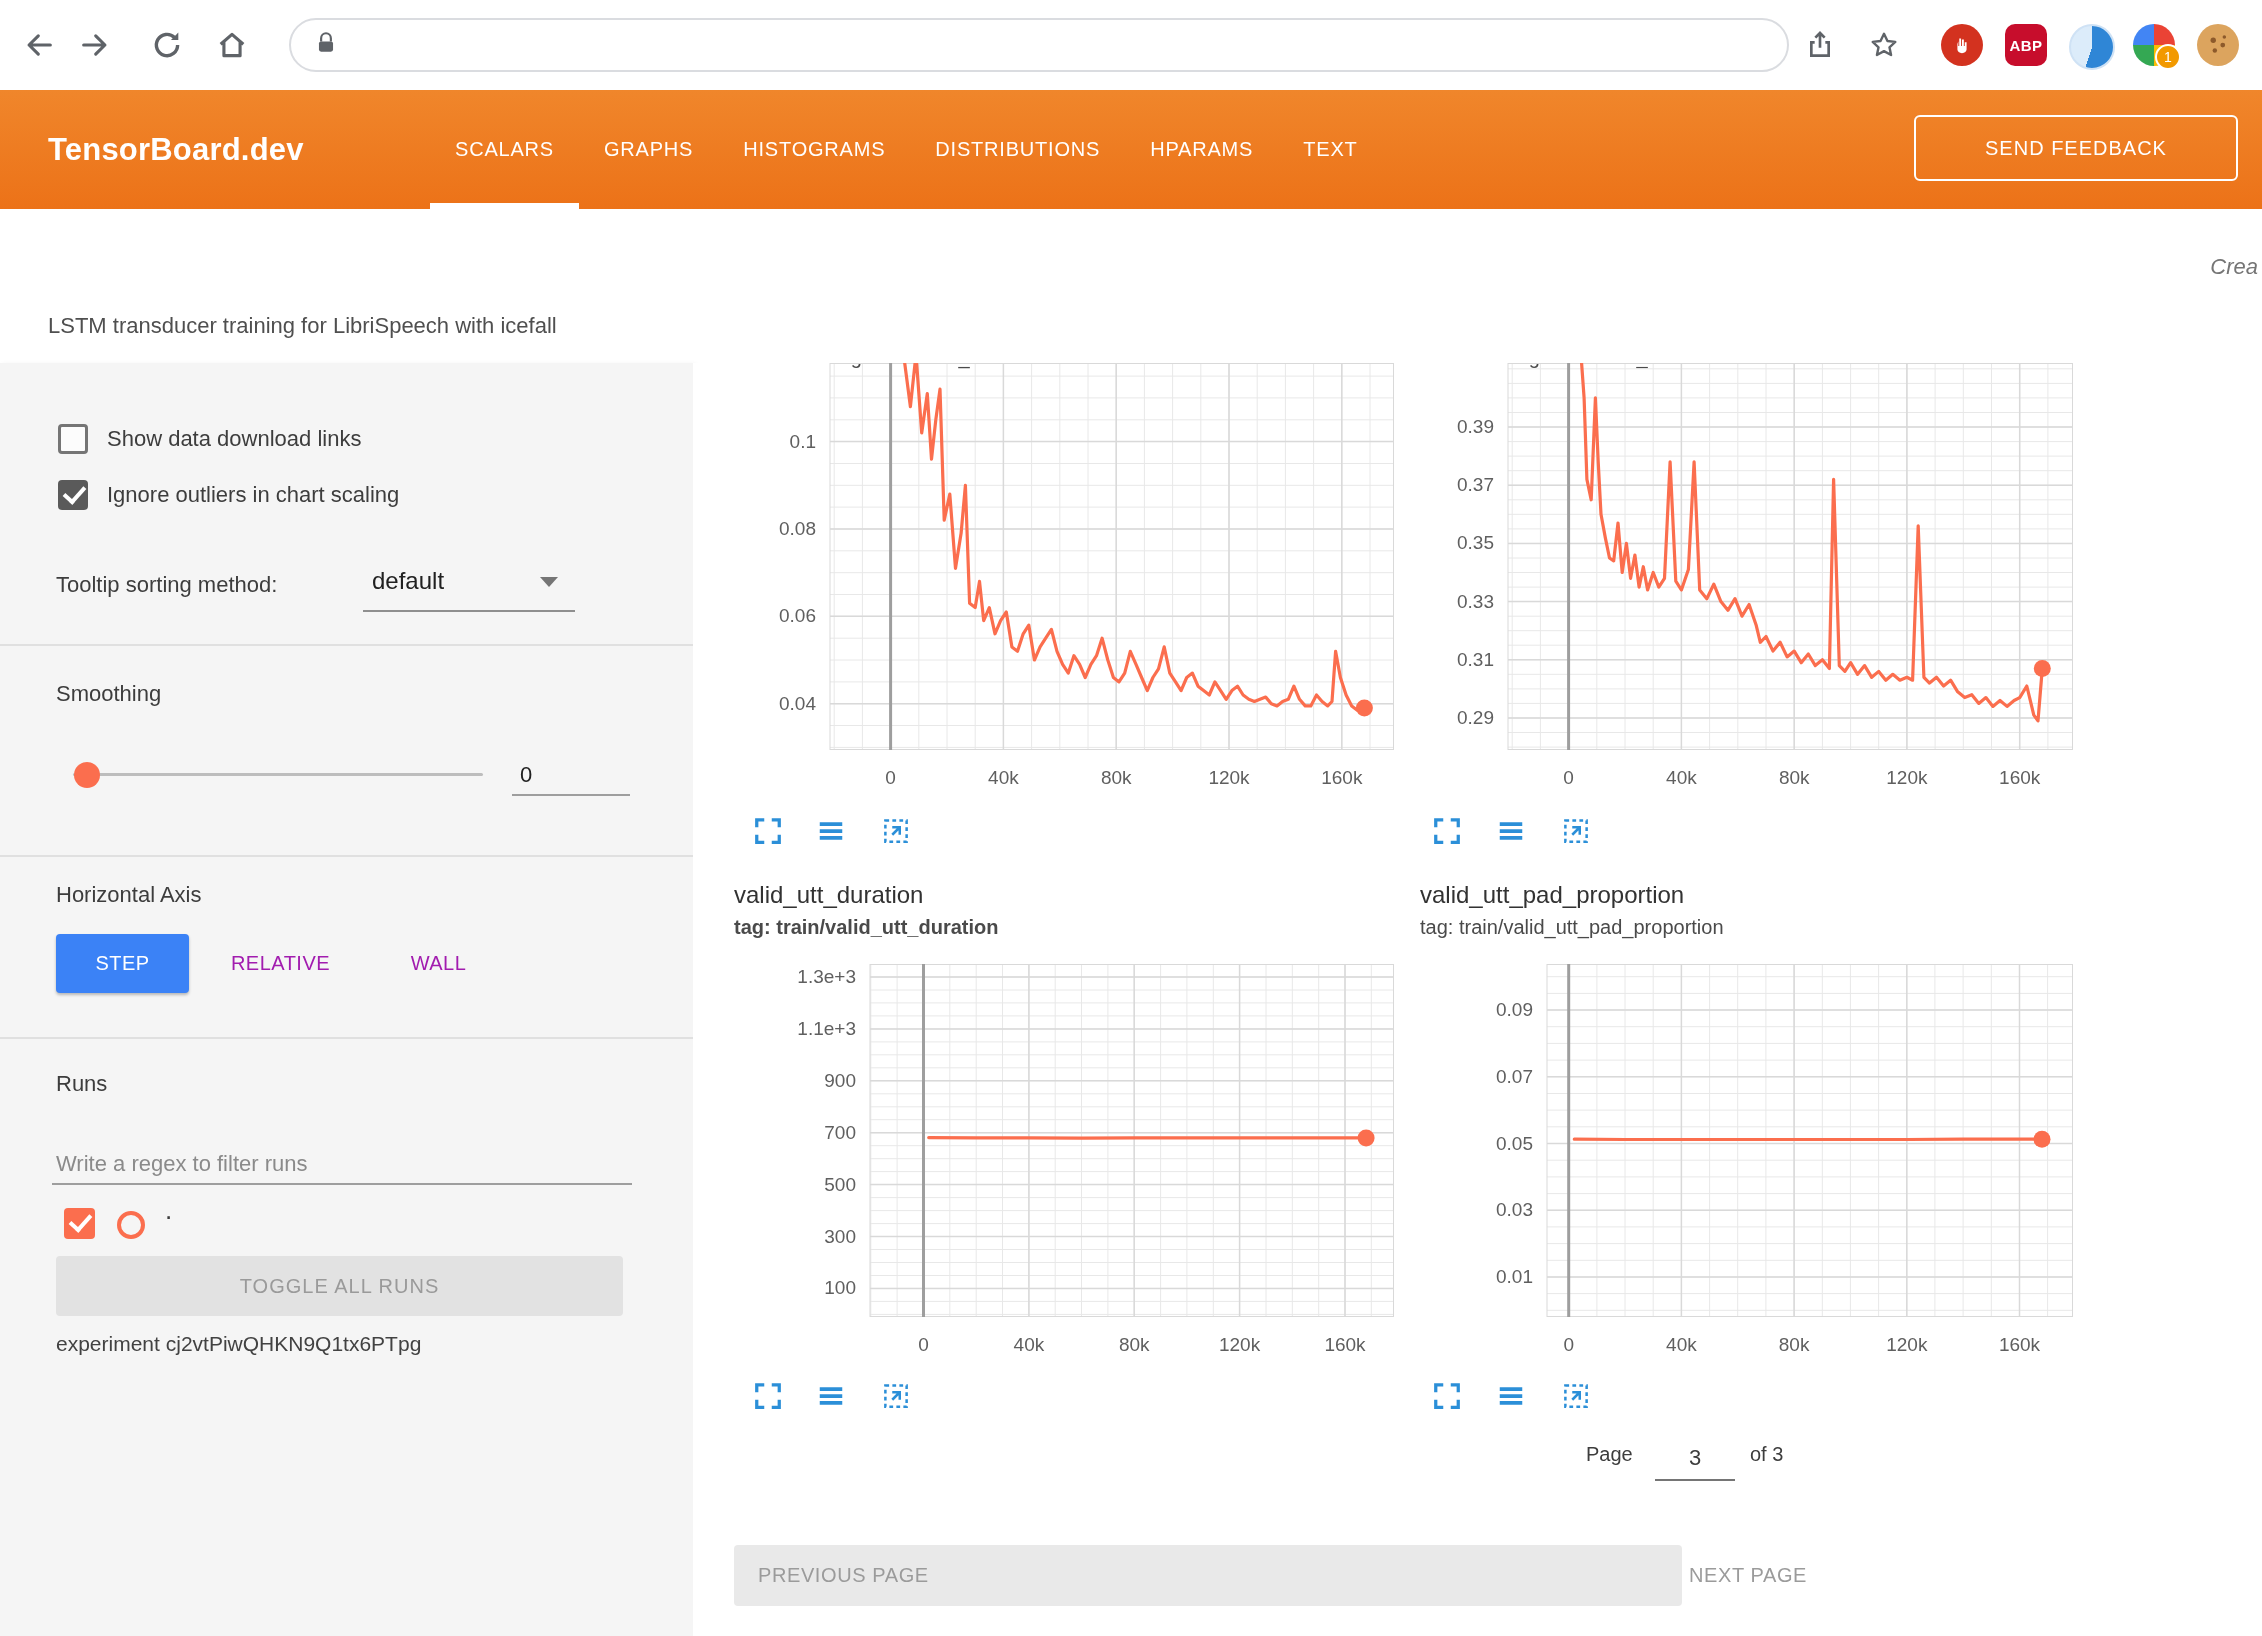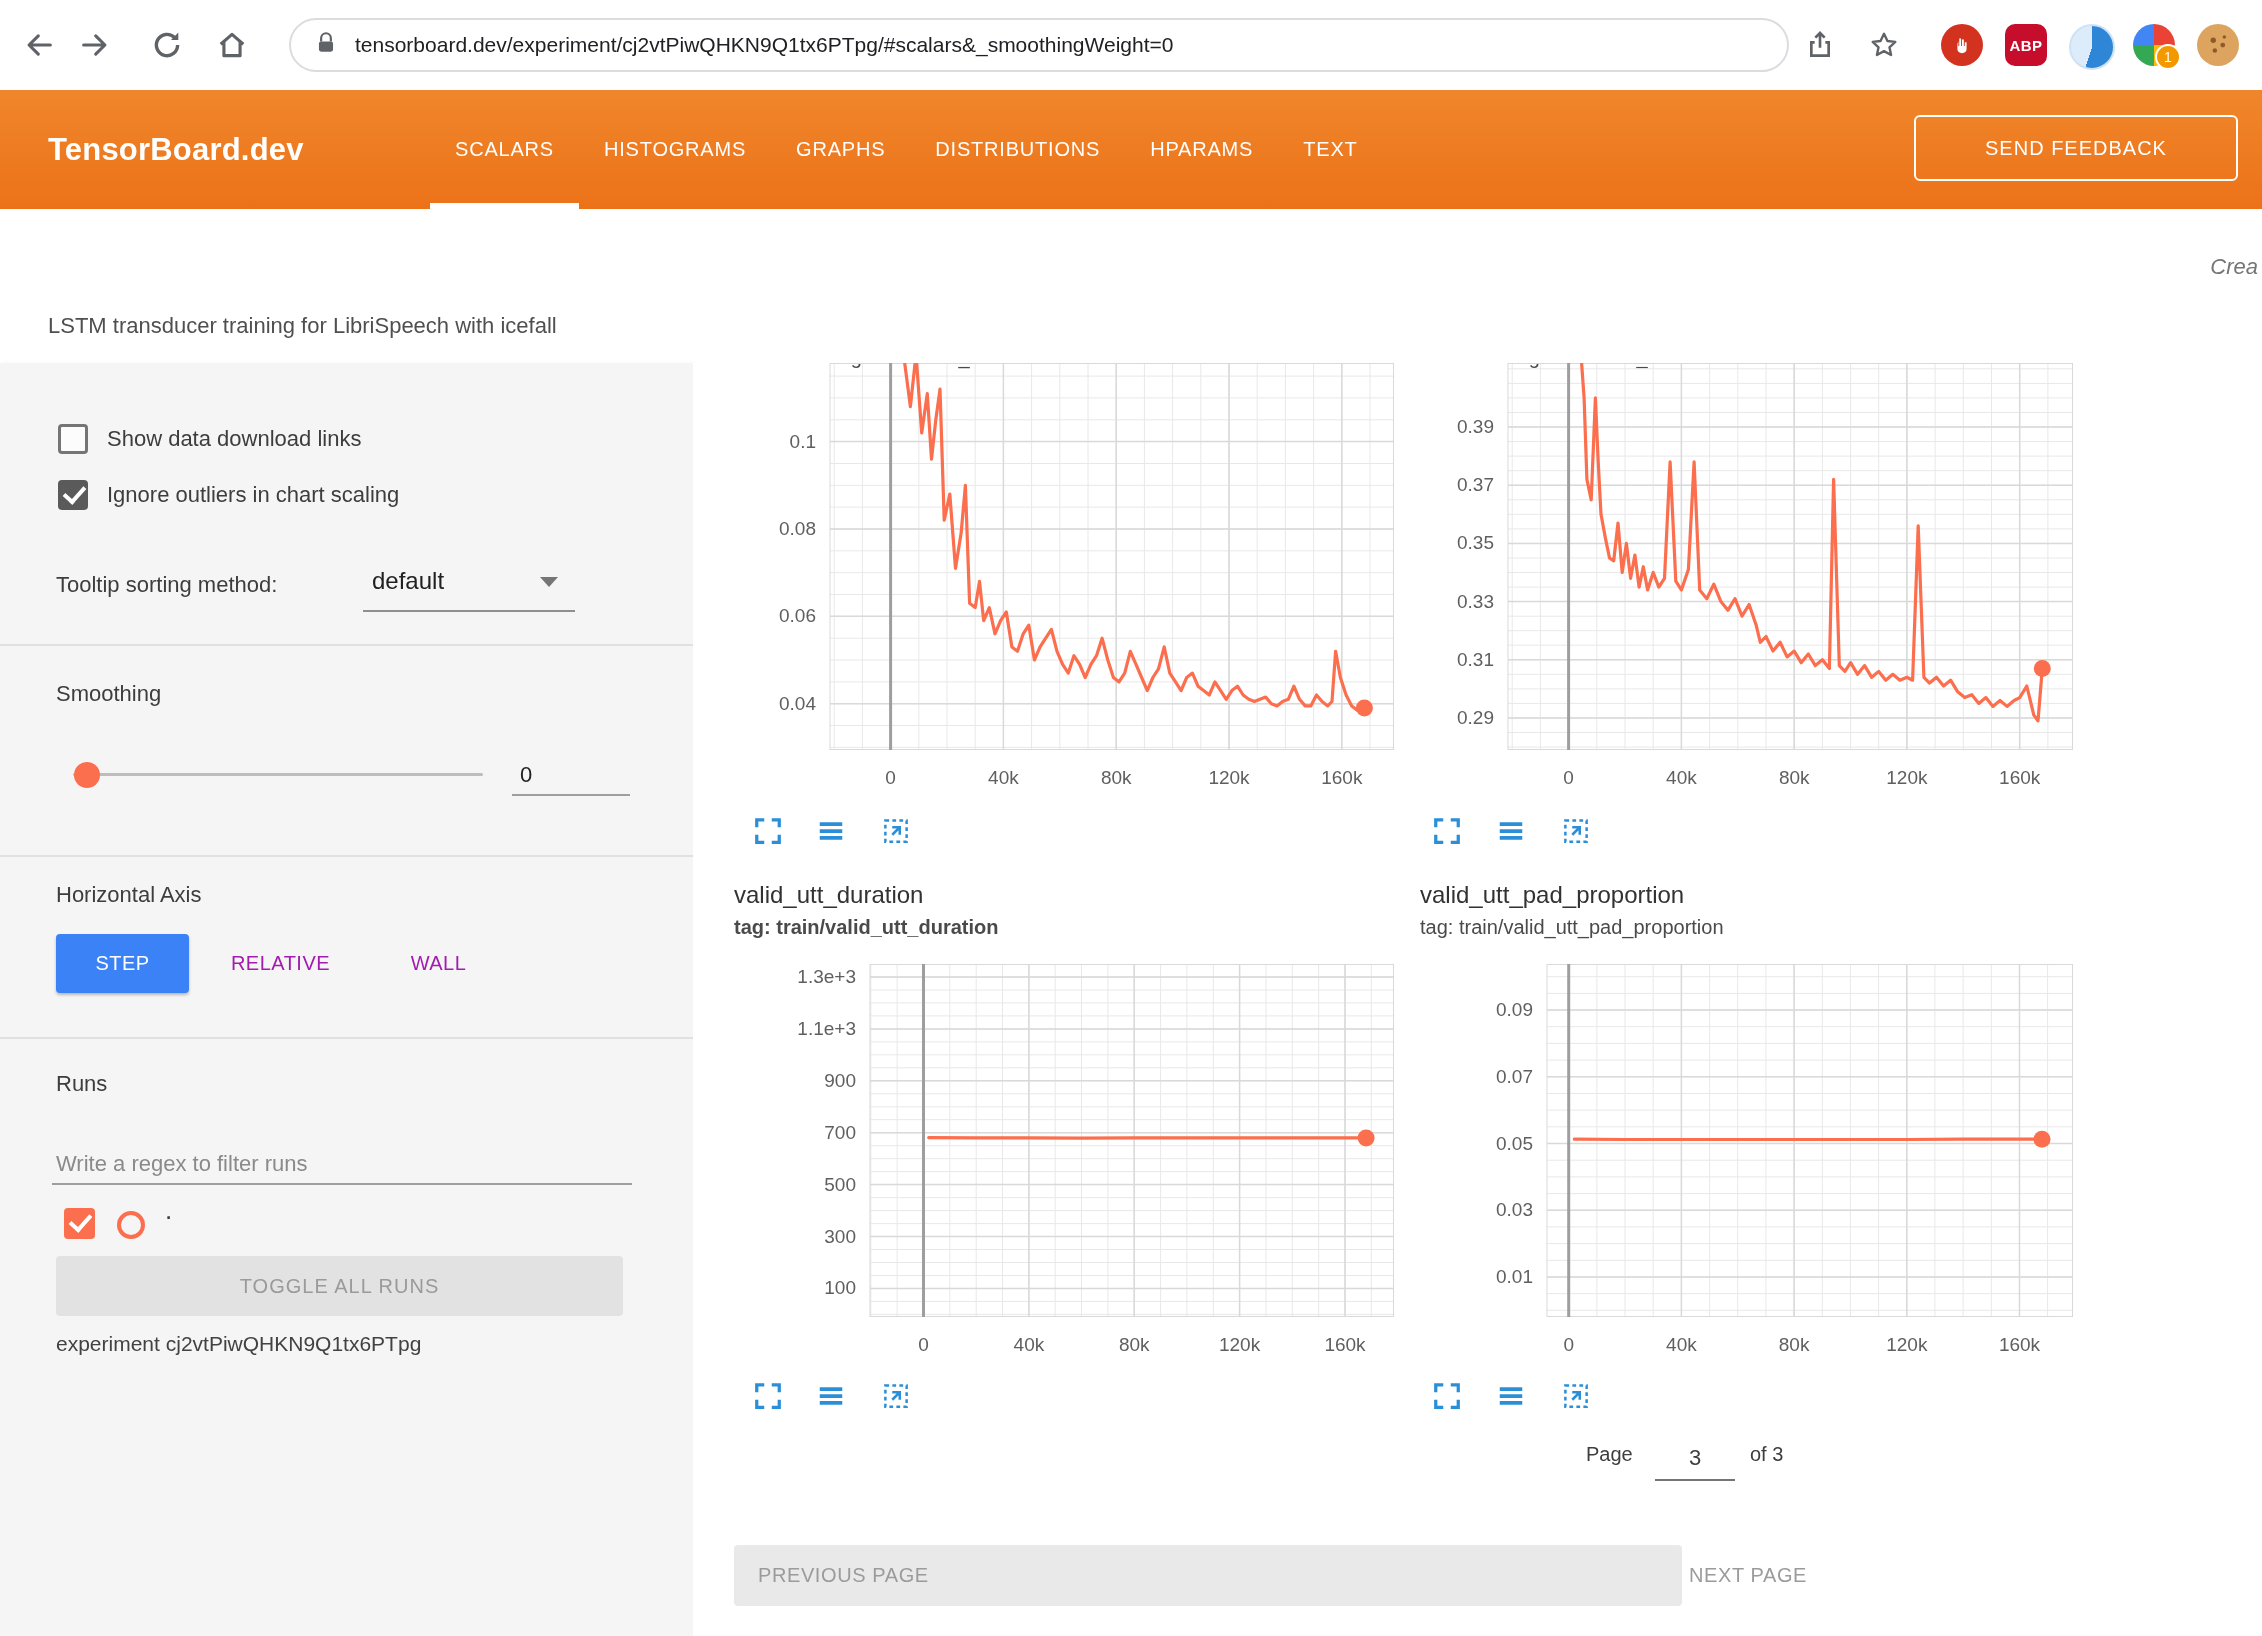--- a/index.html
+++ b/index.html
@@ -96,21 +96,20 @@
         </svg>
     </div>
 
     <div class="omnibox">
       <span class="lock">
         <svg width="26" height="26" viewBox="0 0 24 24">
             <path d="M7.5 10.5V7.5a4.5 4.5 0 0 1 9 0v3" fill="none" stroke="#5f6368" stroke-width="2"></path>
             <rect x="5.5" y="10.5" width="13" height="9.5" rx="2" fill="#5f6368"></rect>
           </svg>
       </span>
-      <span class="url">tensorboard.dev/experiment/cj2vtPiwQHKN9Q1tx6PTpg/#scalars&amp;_smoothingWeight=0</span>
     </div>
 
     <div class="chrome-btn" style="left:1793px;">
       <svg width="32" height="32" viewBox="0 0 24 24">
           <path d="M12 14V3.5M8.5 6.5L12 3l3.5 3.5" fill="none" stroke="#5f6368" stroke-width="2"></path>
           <path d="M8 10H5.5v10h13V10H16" fill="none" stroke="#5f6368" stroke-width="2"></path>
         </svg>
     </div>
     <div class="chrome-btn" style="left:1857px;">
       <svg width="32" height="32" viewBox="0 0 24 24">
@@ -137,22 +136,22 @@
           <circle cx="10" cy="15.5" r="1.4" fill="#8d5a2b"></circle>
           <circle cx="16" cy="7" r="1.1" fill="#8d5a2b"></circle>
         </svg>
     </div>
   </div>
 
   <div class="tb-header">
     <div class="brand">TensorBoard.dev</div>
     <div class="nav">
       <div class="tab active">SCALARS</div>
+      <div class="tab">GRAPHS</div>
       <div class="tab">HISTOGRAMS</div>
-      <div class="tab">GRAPHS</div>
       <div class="tab">DISTRIBUTIONS</div>
       <div class="tab">HPARAMS</div>
       <div class="tab">TEXT</div>
     </div>
     <div class="feedback">SEND FEEDBACK</div>
   </div>
 
   <div class="subheader">
     <div class="right-frag">Crea</div>
     <div class="exp-title">LSTM transducer training for LibriSpeech with icefall</div>

